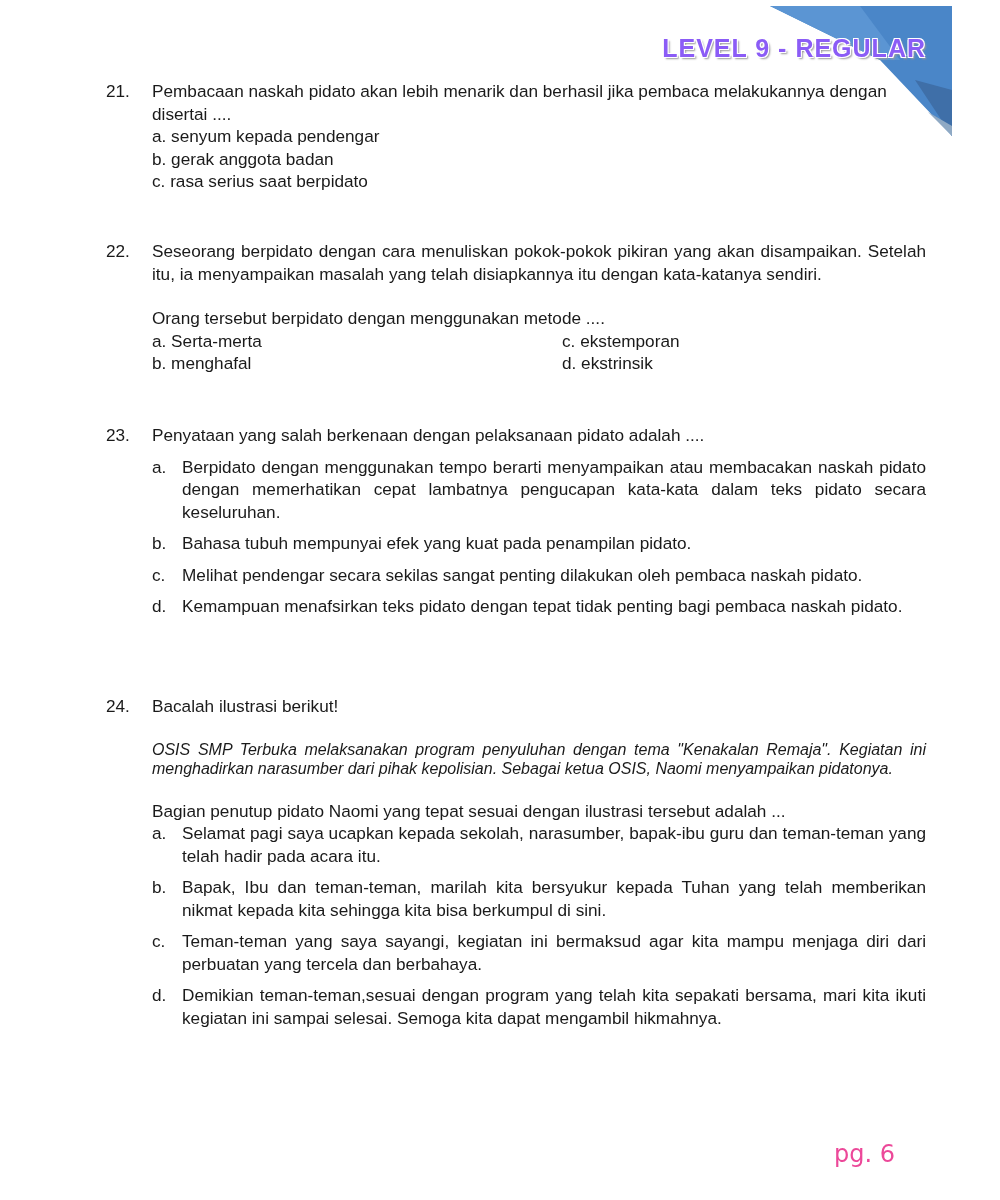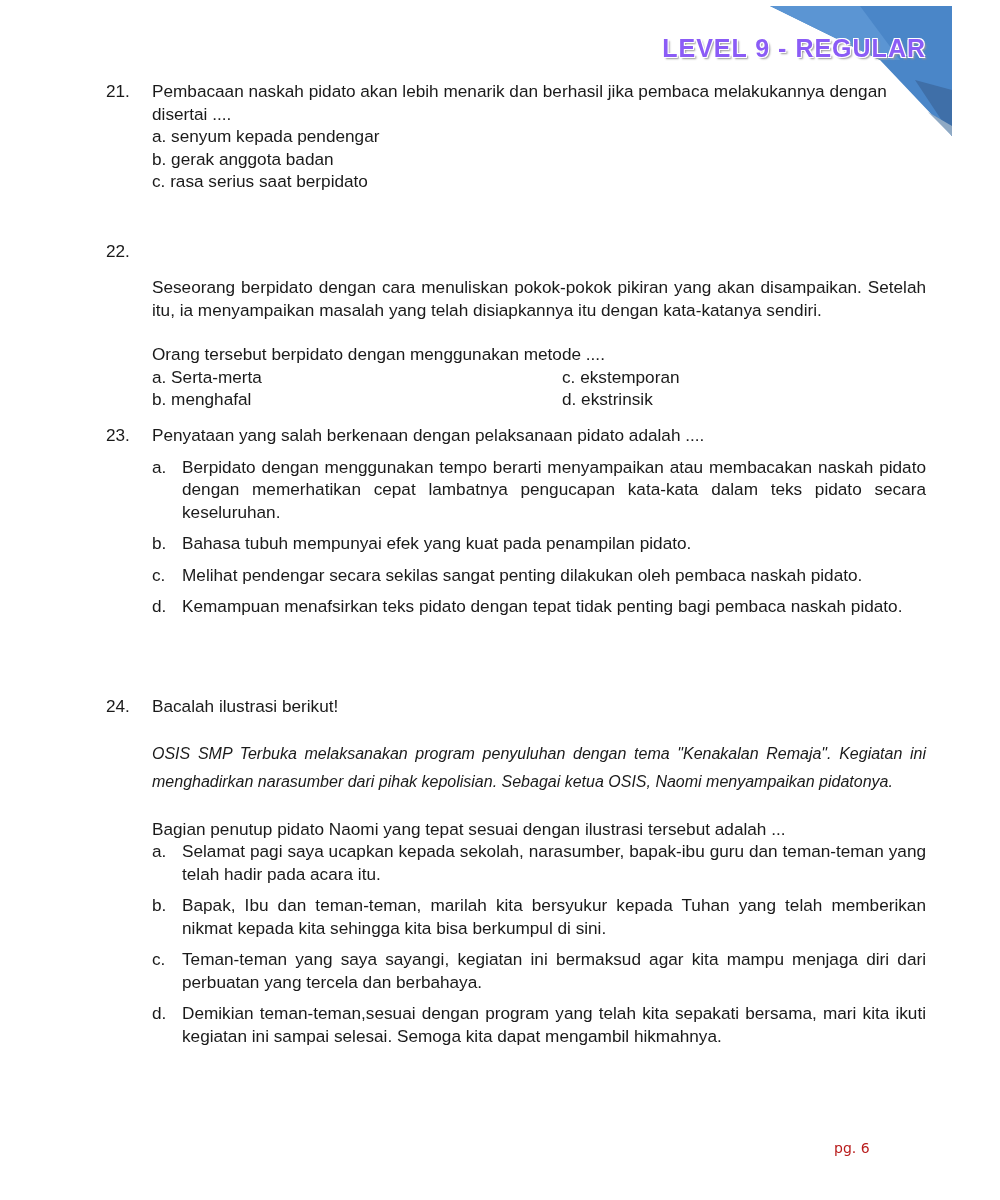--- a/index.html
+++ b/index.html
@@ -11,22 +11,22 @@
                   text-shadow: 1px 1px 0 #fff, -1px -1px 0 #fff, 1px -1px 0 #fff, -1px 1px 0 #fff, 2px 2px 2px #999; }
   .q { position:absolute; left:106px; width:820px; font-size:17.2px; line-height:22.5px; }
   .qnum { position:absolute; left:0; top:0; width:44px; }
   .qnum.italic { }
   .qbody { margin-left:46px; text-align:justify; }
   .opt { display:block; }
   .opt-hang { display:flex; text-align:justify; }
   .opt-hang .ol { width:30px; flex:0 0 30px; }
   .opt-hang .ot { flex:1; }
   .grid2 { display:grid; grid-template-columns: 410px 1fr; }
-  .italic-block { font-style:italic; font-size:16px; line-height:28px; text-align:justify; }
-  .pg { position:absolute; top:1140px; left:834px; font-family:"DejaVu Sans", sans-serif; font-size:14px; color:#b91c1c; }
+  .italic-block { font-style:italic; font-size:16px; line-height:19px; text-align:justify; }
+  .pg { position:absolute; top:1140px; left:834px; font-family:"DejaVu Sans", sans-serif; font-size:24px; color:#ec4899; }
   .gap { height:22px; }
   .gap-s { height:9px; }
 </style>
 </head>
 <body>
 
 <svg class="corner" viewBox="0 0 250 140" width="250" height="140">
   <polygon points="20,6 202,6 202,136 130,60" fill="#4a86c8"></polygon>
   <polygon points="20,6 110,6 150,60 130,60" fill="#5b95d3"></polygon>
   <polygon points="165,80 202,90 202,136" fill="#3f6fa8"></polygon>
@@ -40,21 +40,21 @@
     <div style="text-align:left;">Pembacaan naskah pidato akan lebih menarik dan berhasil jika pembaca melakukannya dengan disertai ....</div>
     <span class="opt">a. senyum kepada pendengar</span>
     <span class="opt">b. gerak anggota badan</span>
     <span class="opt">c. rasa serius saat berpidato</span>
   </div>
 </div>
 
 <div class="q" style="top:240px;">
   <span class="qnum">22.</span>
   <div class="qbody">
-    <div style="text-align-last:left;margin-top:36px;">Seseorang berpidato dengan cara menuliskan pokok-pokok pikiran yang akan disampaikan. Setelah itu, ia menyampaikan masalah yang telah disiapkannya itu dengan kata-katanya sendiri.</div>
+    <div style="text-align-last:left;">Seseorang berpidato dengan cara menuliskan pokok-pokok pikiran yang akan disampaikan. Setelah itu, ia menyampaikan masalah yang telah disiapkannya itu dengan kata-katanya sendiri.</div>
     <div class="gap"></div>
     <div>Orang tersebut berpidato dengan menggunakan metode ....</div>
     <div class="grid2">
       <span>a. Serta-merta</span>
       <span>c. ekstemporan</span>
       <span>b. menghafal</span>
       <span>d. ekstrinsik</span>
     </div>
   </div>
 </div>

